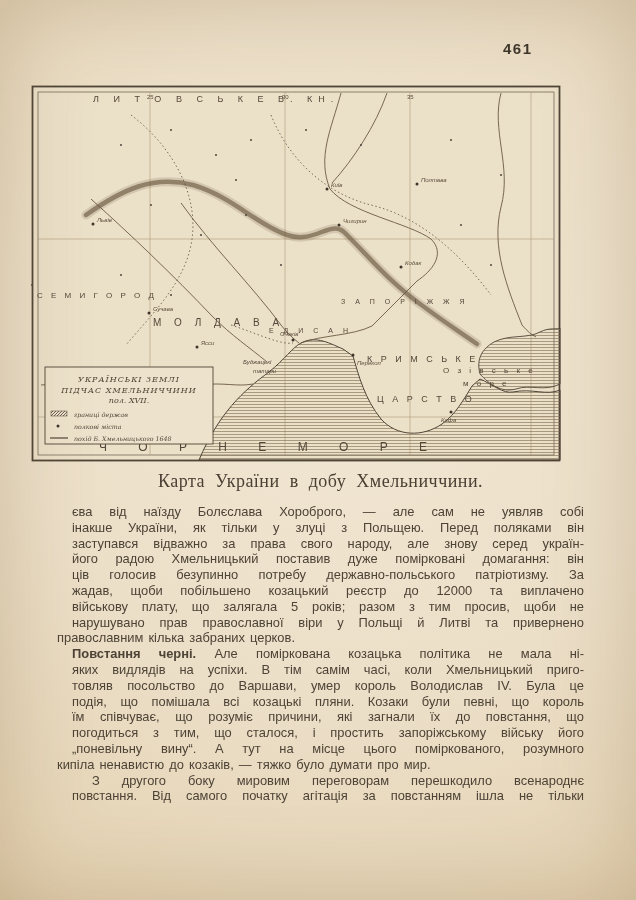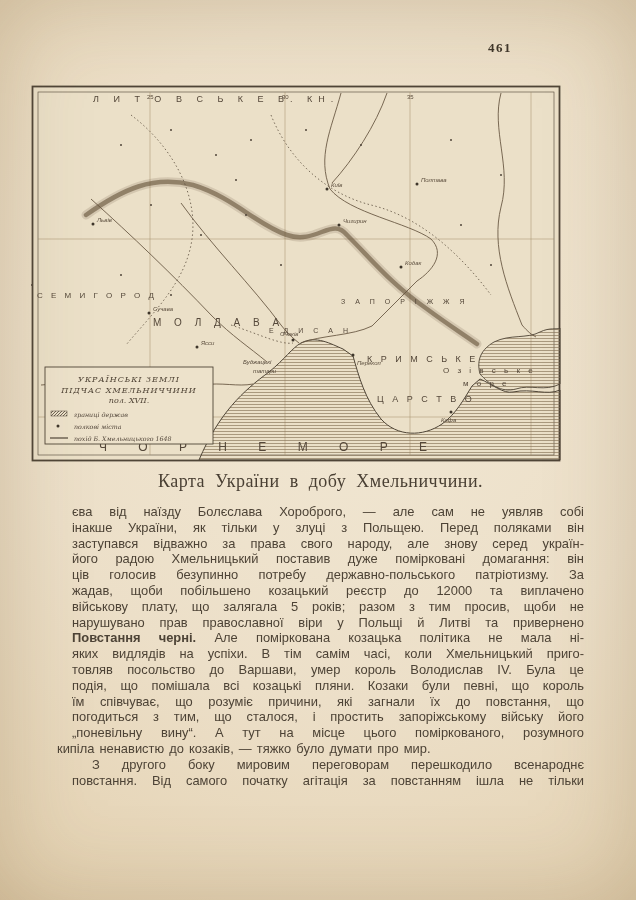--- a/index.html
+++ b/index.html
@@ -7,22 +7,22 @@
     position:relative; width:636px; height:900px; overflow:hidden;
     background: radial-gradient(ellipse 130% 95% at 55% 40%,
       #f1e7d3 0%, #ecdfc8 40%, #e4d2b2 72%, #d6bd97 92%, #c9ac84 100%);
     font-family:"Liberation Sans", sans-serif;
   }
   .photo::after{
     content:""; position:absolute; inset:0; pointer-events:none;
     box-shadow: inset 0 0 90px rgba(120,90,50,.25);
   }
   .pagenum {
-    position:absolute; top:40px; left:488px;
-    font-size:13px; font-weight:bold; letter-spacing:1.5px; color:#3e362b;font-family:Liberation Serif, serif;
+    position:absolute; top:40px; left:503px;
+    font-size:15px; font-weight:bold; letter-spacing:1.5px; color:#3e362b;
   }
   .map { position:absolute; left:31px; top:85px; width:530px; height:441px; }
   .caption {
     position:absolute; top:471px; left:57px; width:527px; text-align:center;
     font-family:"Liberation Serif", serif; font-size:18px; color:#493f33;
     word-spacing:5px; letter-spacing:0.5px;
   }
   .body-text {
     position:absolute; left:57px; top:504px; width:527px;
     font-size:12.9px; line-height:15.8px; color:#4d4336; word-spacing:1.5px;
@@ -191,20 +191,21 @@
   <div class="body-text">
     <div>
       <div class="jline">єва від наїзду Болєслава Хороброго, — але сам не уявляв собі</div>
       <div class="jline">інакше України, як тільки у злуці з Польщею. Перед поляками він</div>
       <div class="jline">заступався відважно за права свого народу, але знову серед україн-</div>
       <div class="jline">його радою Хмельницький поставив дуже помірковані домагання: він</div>
       <div class="jline">ців голосив безупинно потребу державно-польського патріотизму. За</div>
       <div class="jline">жадав, щоби побільшено козацький реєстр до 12000 та виплачено</div>
       <div class="jline">військову плату, що залягала 5 років; разом з тим просив, щоби не</div>
       <div class="jline">нарушувано прав православної віри у Польщі й Литві та привернено</div>
+      <div class="lline">православним кілька забраних церков.</div>
     </div>
     <div>
       <div class="jline">
         <span class="bold">Повстання черні.</span>
         <span>Але поміркована козацька політика не мала ні-</span>
       </div>
       <div class="jline">яких видлядів на успіхи. В тім самім часі, коли Хмельницький приго-</div>
       <div class="jline">товляв посольство до Варшави, умер король Володислав IV. Була це</div>
       <div class="jline">подія, що помішала всі козацькі пляни. Козаки були певні, що король</div>
       <div class="jline">їм співчуває, що розуміє причини, які загнали їх до повстання, що</div>

